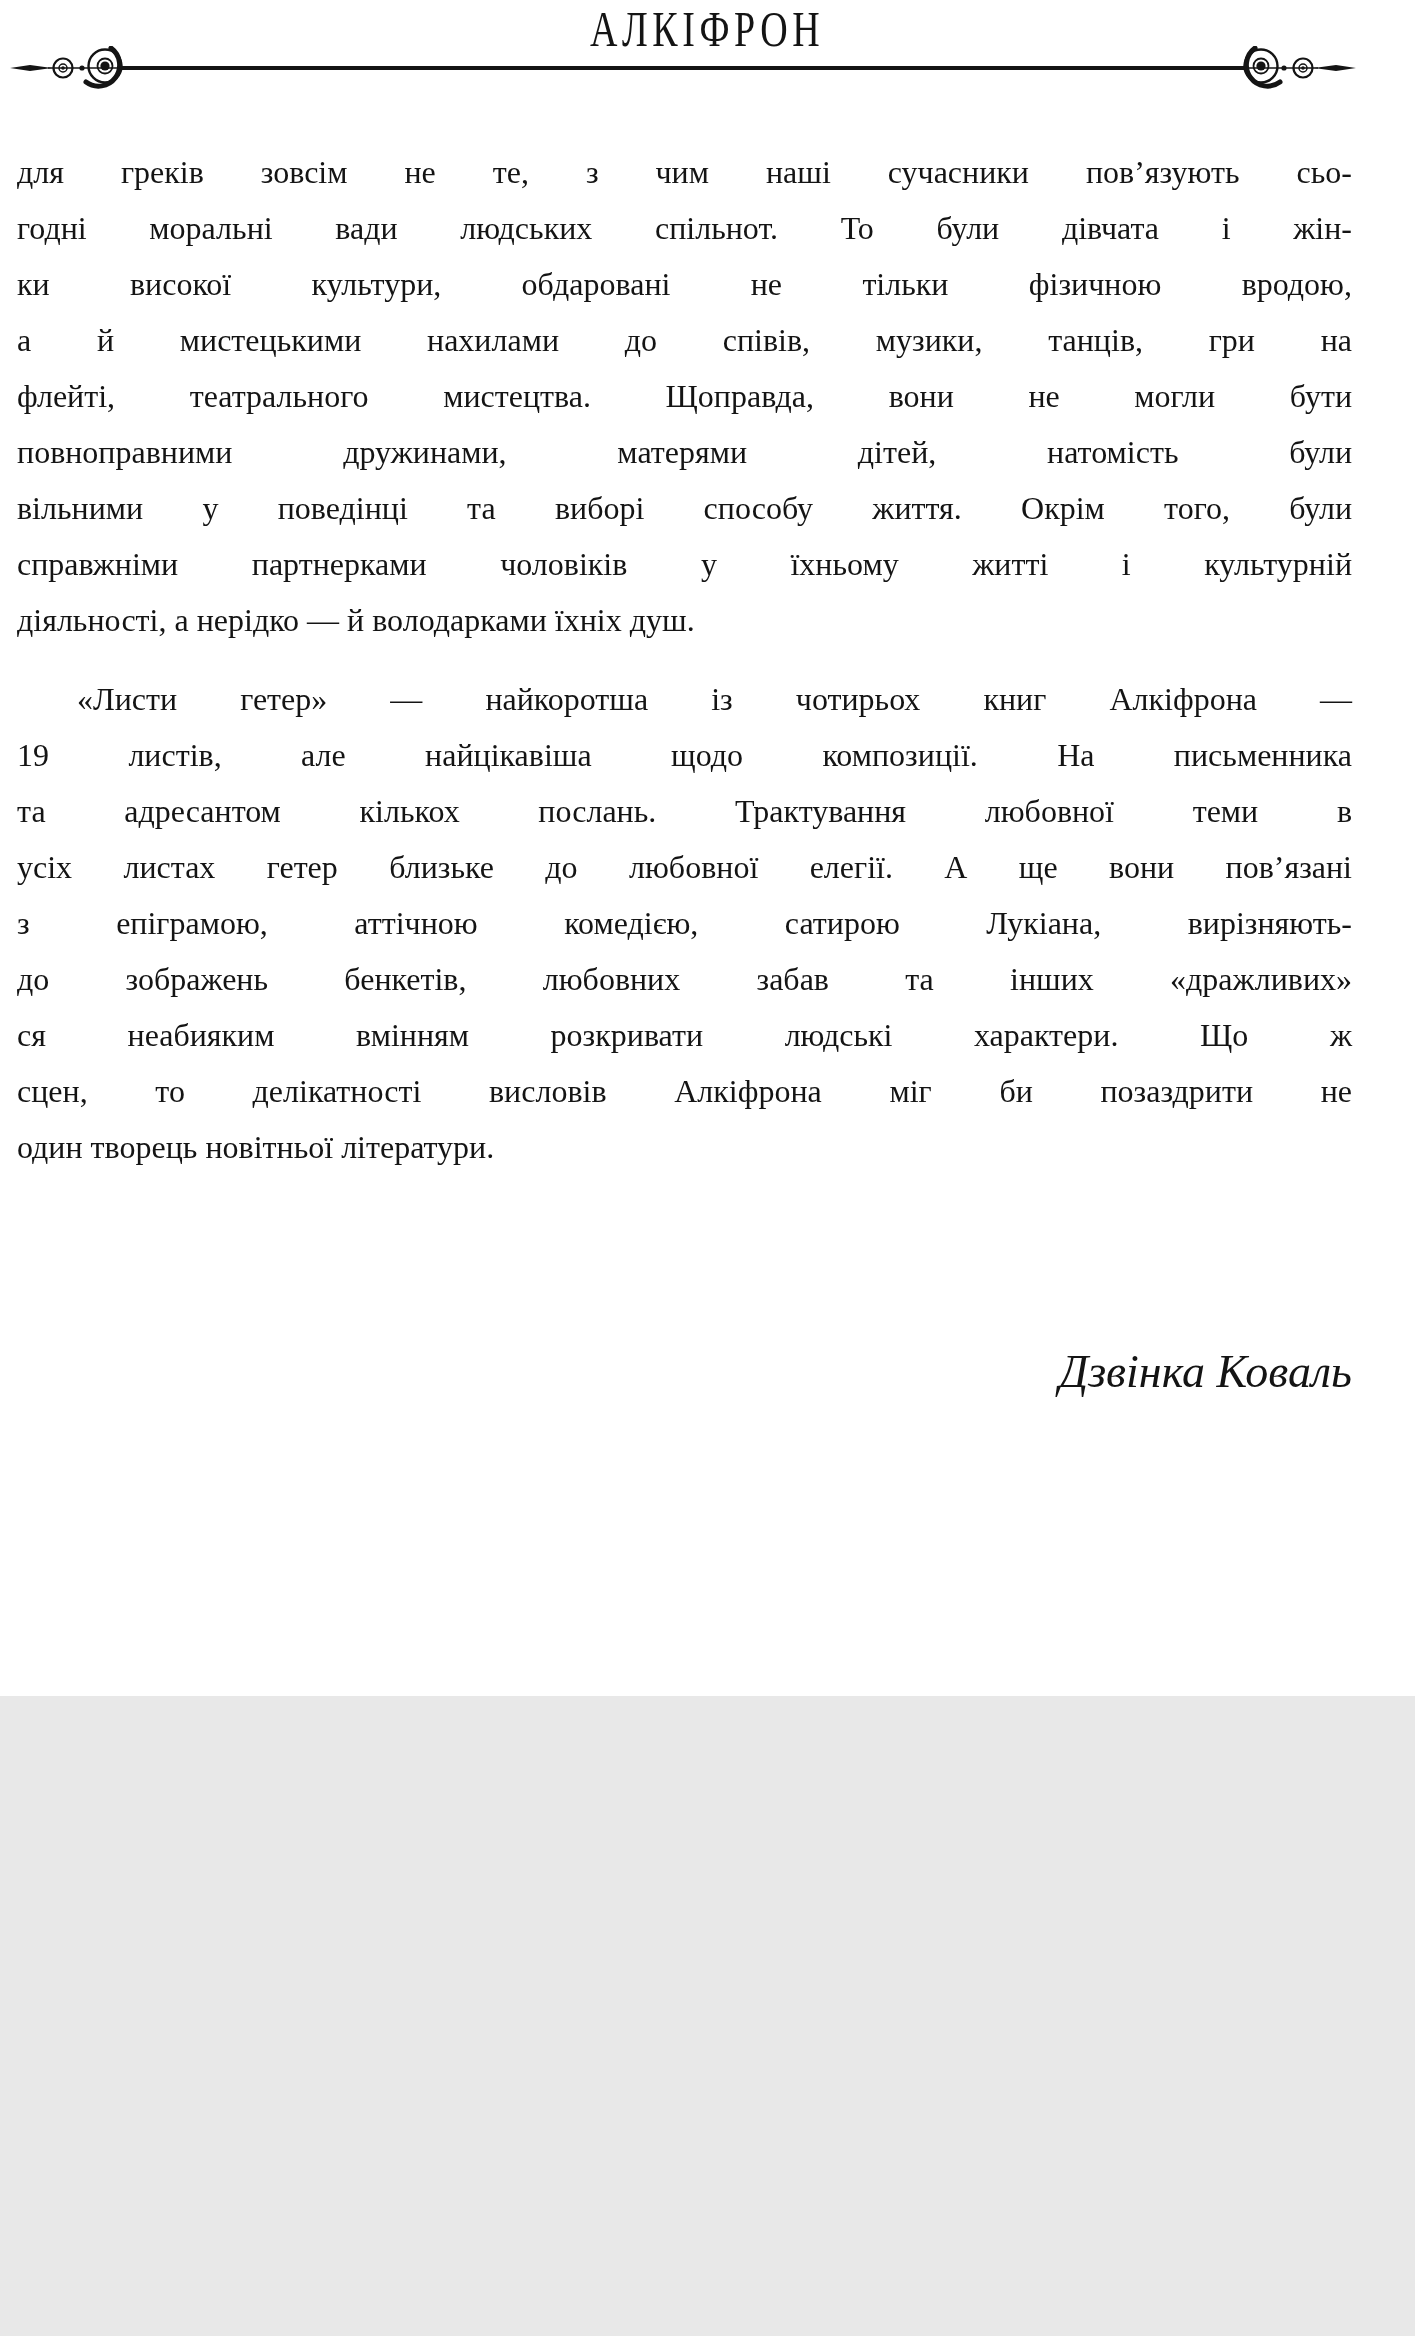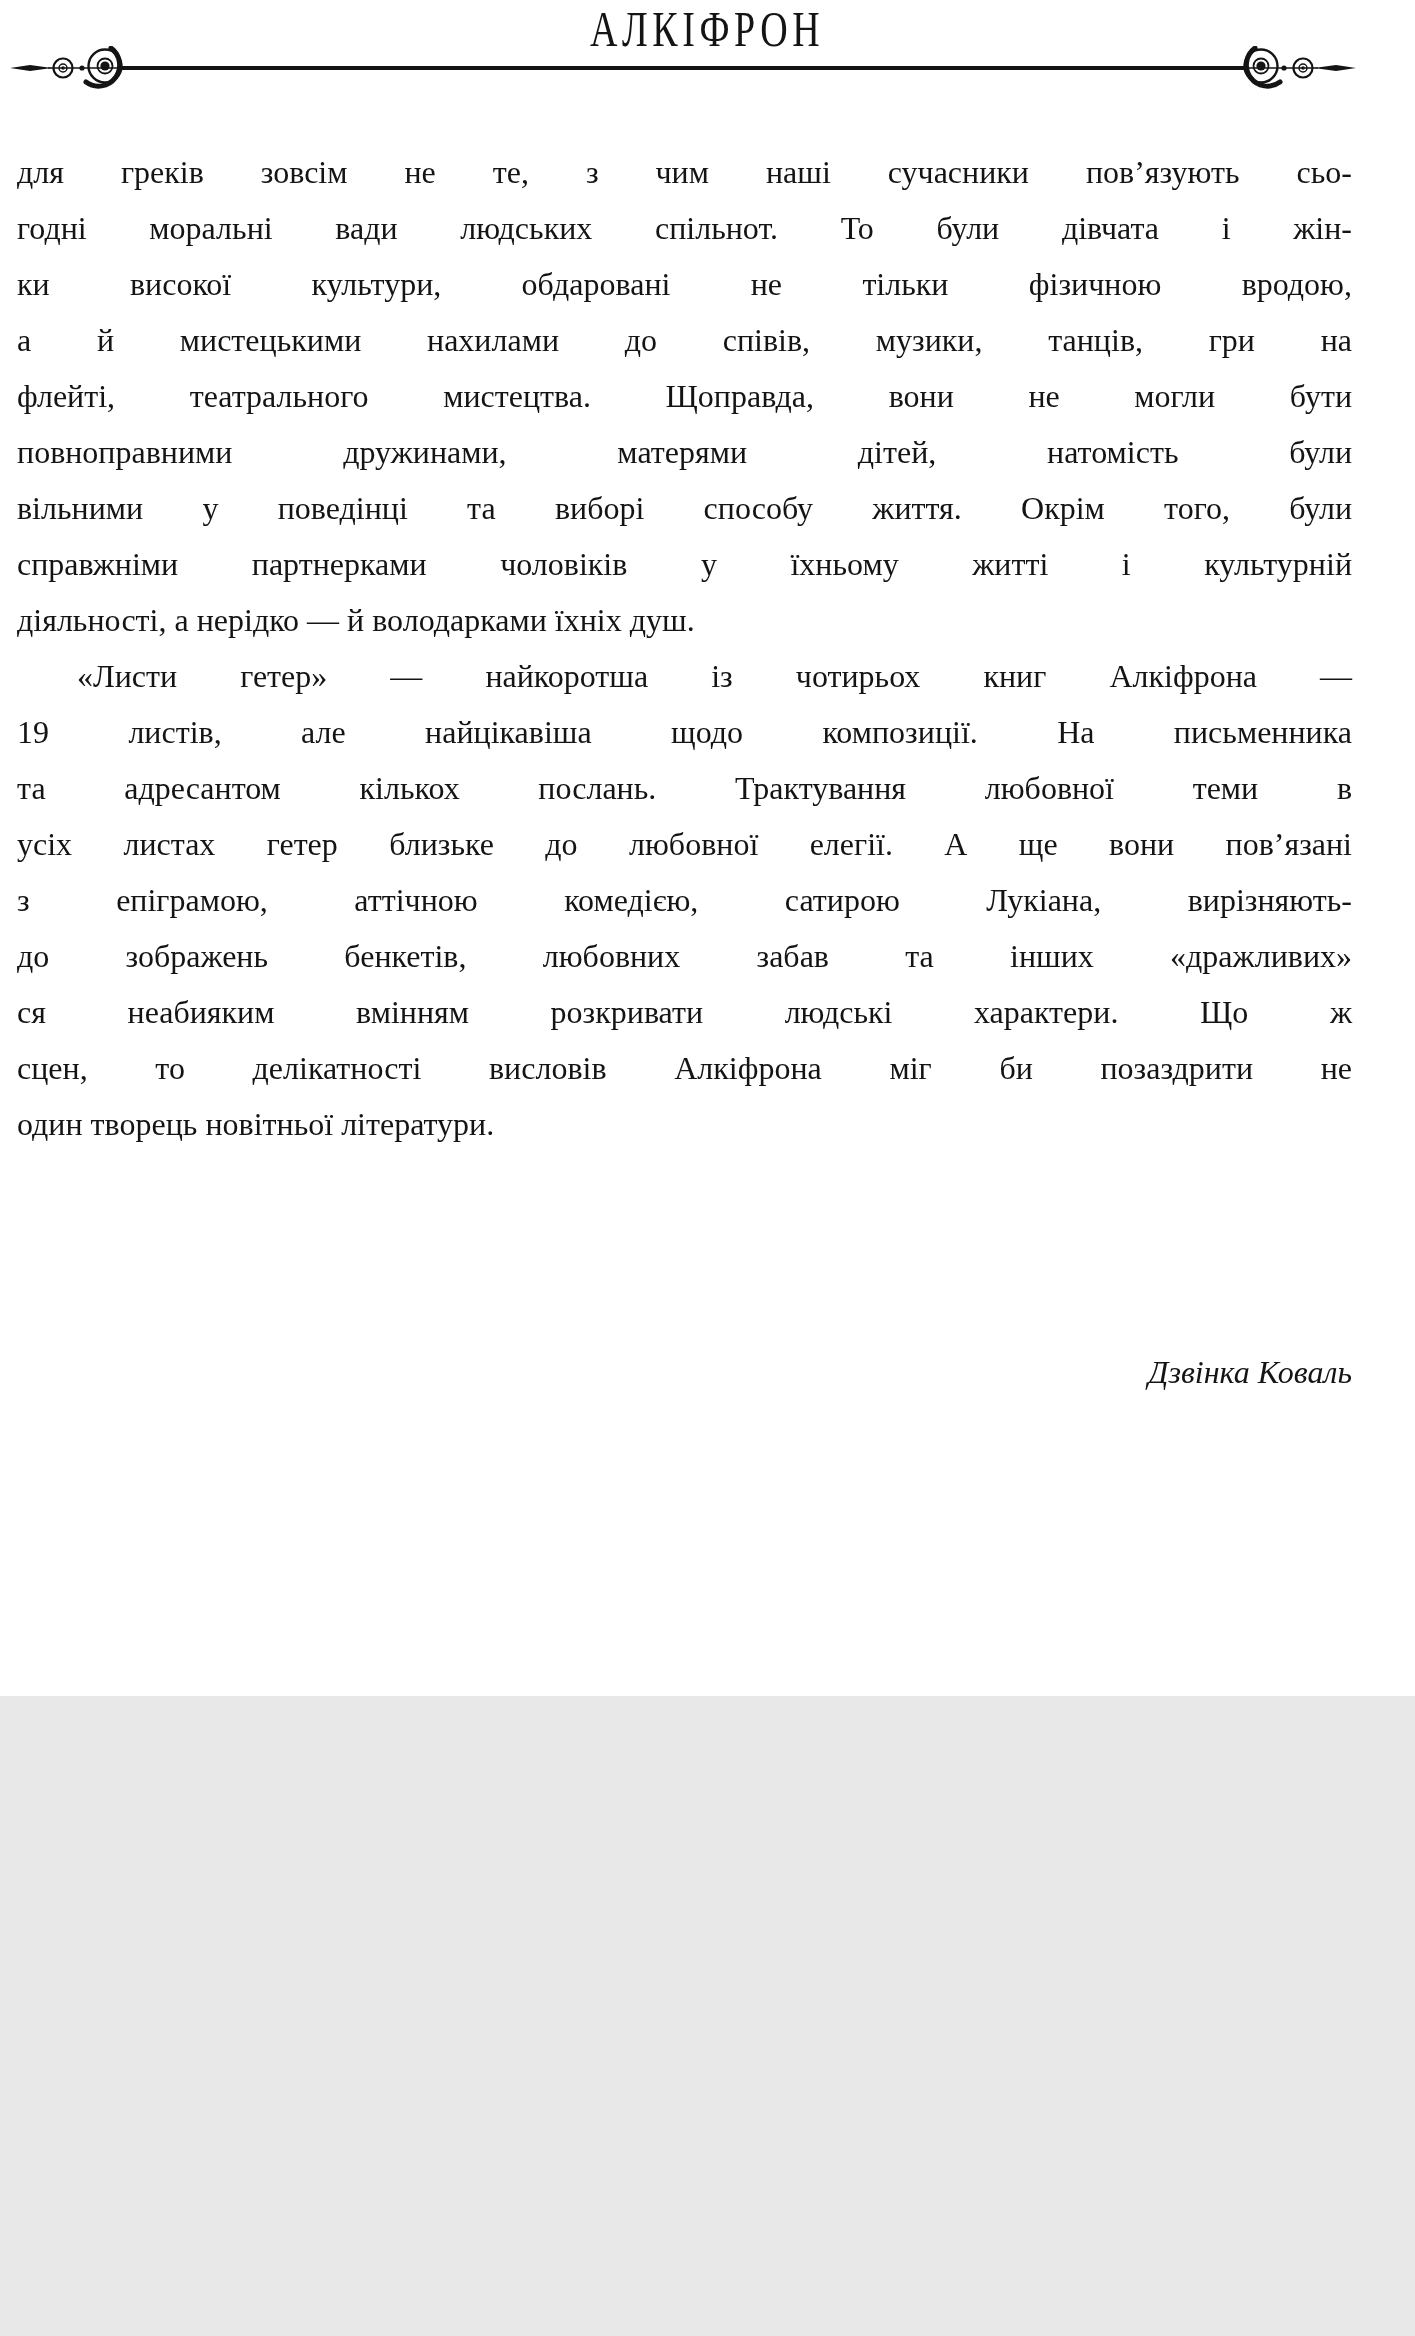--- a/index.html
+++ b/index.html
@@ -50,30 +50,31 @@
   .body-text .line {
     text-align: justify;
     text-align-last: justify;
     white-space: normal;
   }
   .body-text .line.para-last {
     text-align-last: left;
   }
   .body-text .line.indent {
     text-indent: 60px;
+    margin-top: 23px;
   }
 
   
   .signature {
     position: absolute;
     top: 1344px; left: 17px;
     width: 1335px;
     text-align: right;
     font-style: italic;
-    font-size: 32px;
+    font-size: 46px;
     line-height: 56px;
     color: var(--ink, #141414);
   }
 
   
   .footer {
     position: absolute;
     top: 2272px; left: 0;
     width: 100%;
     display: flex;

